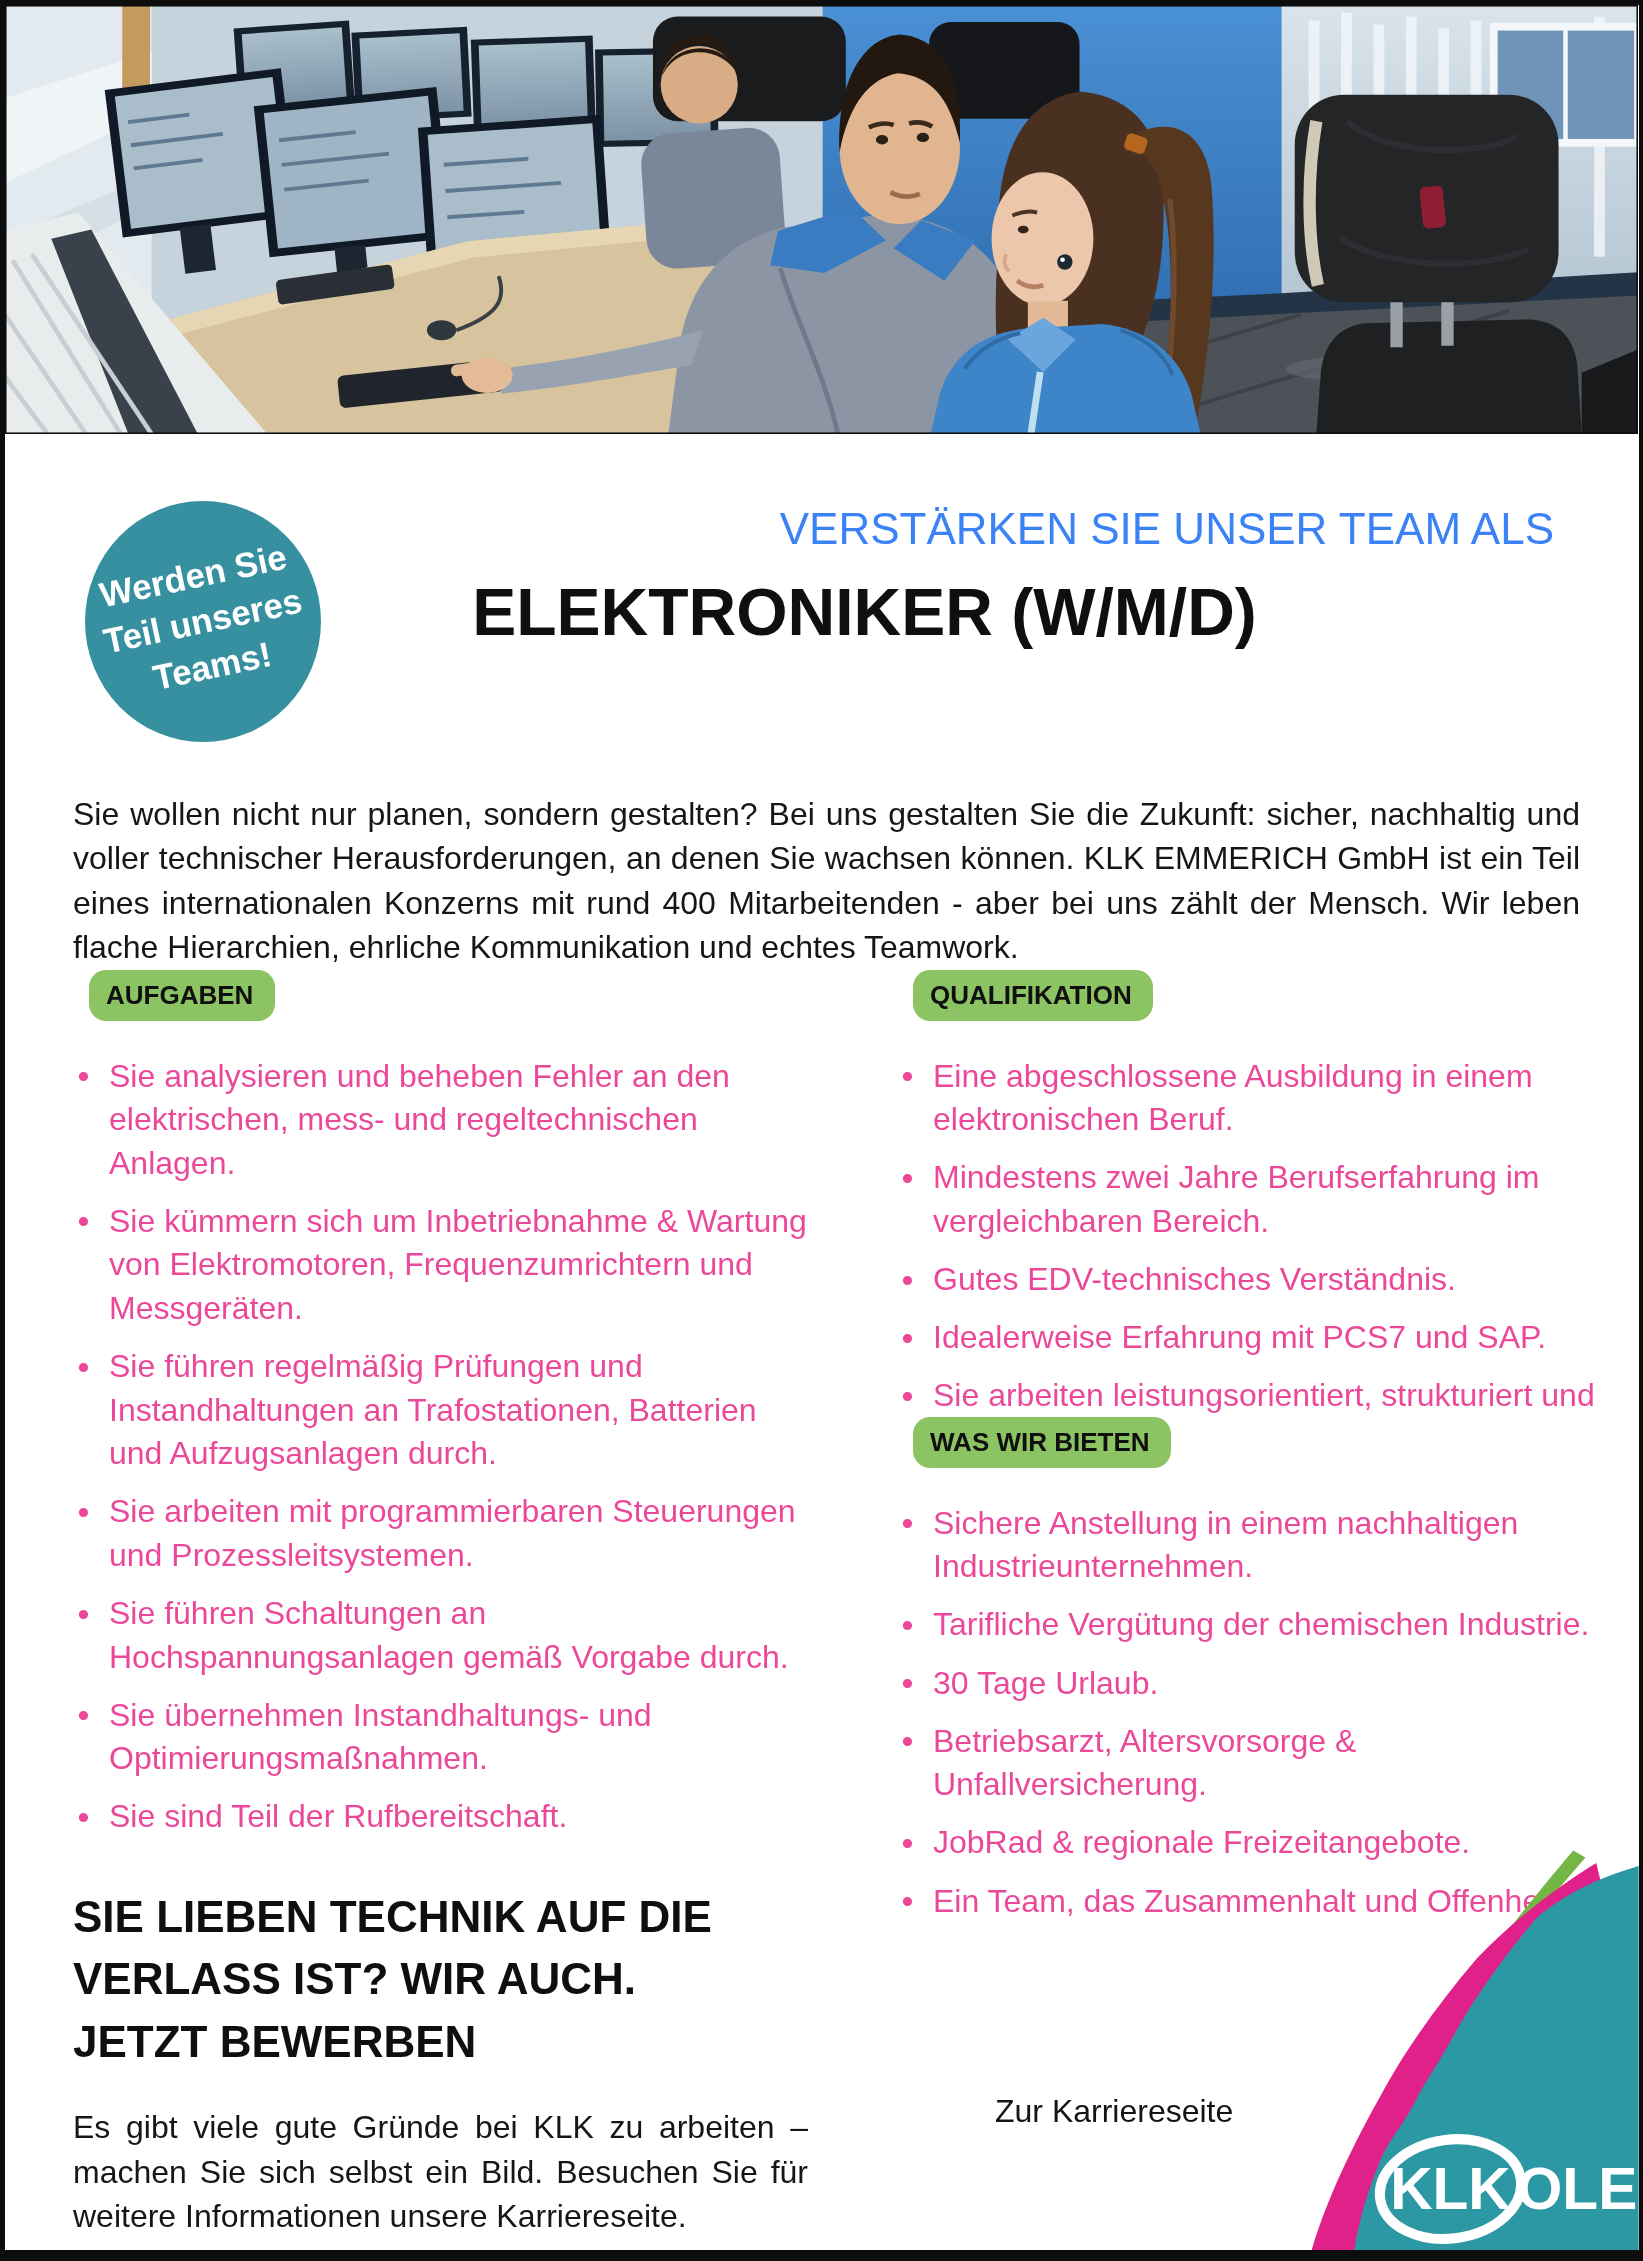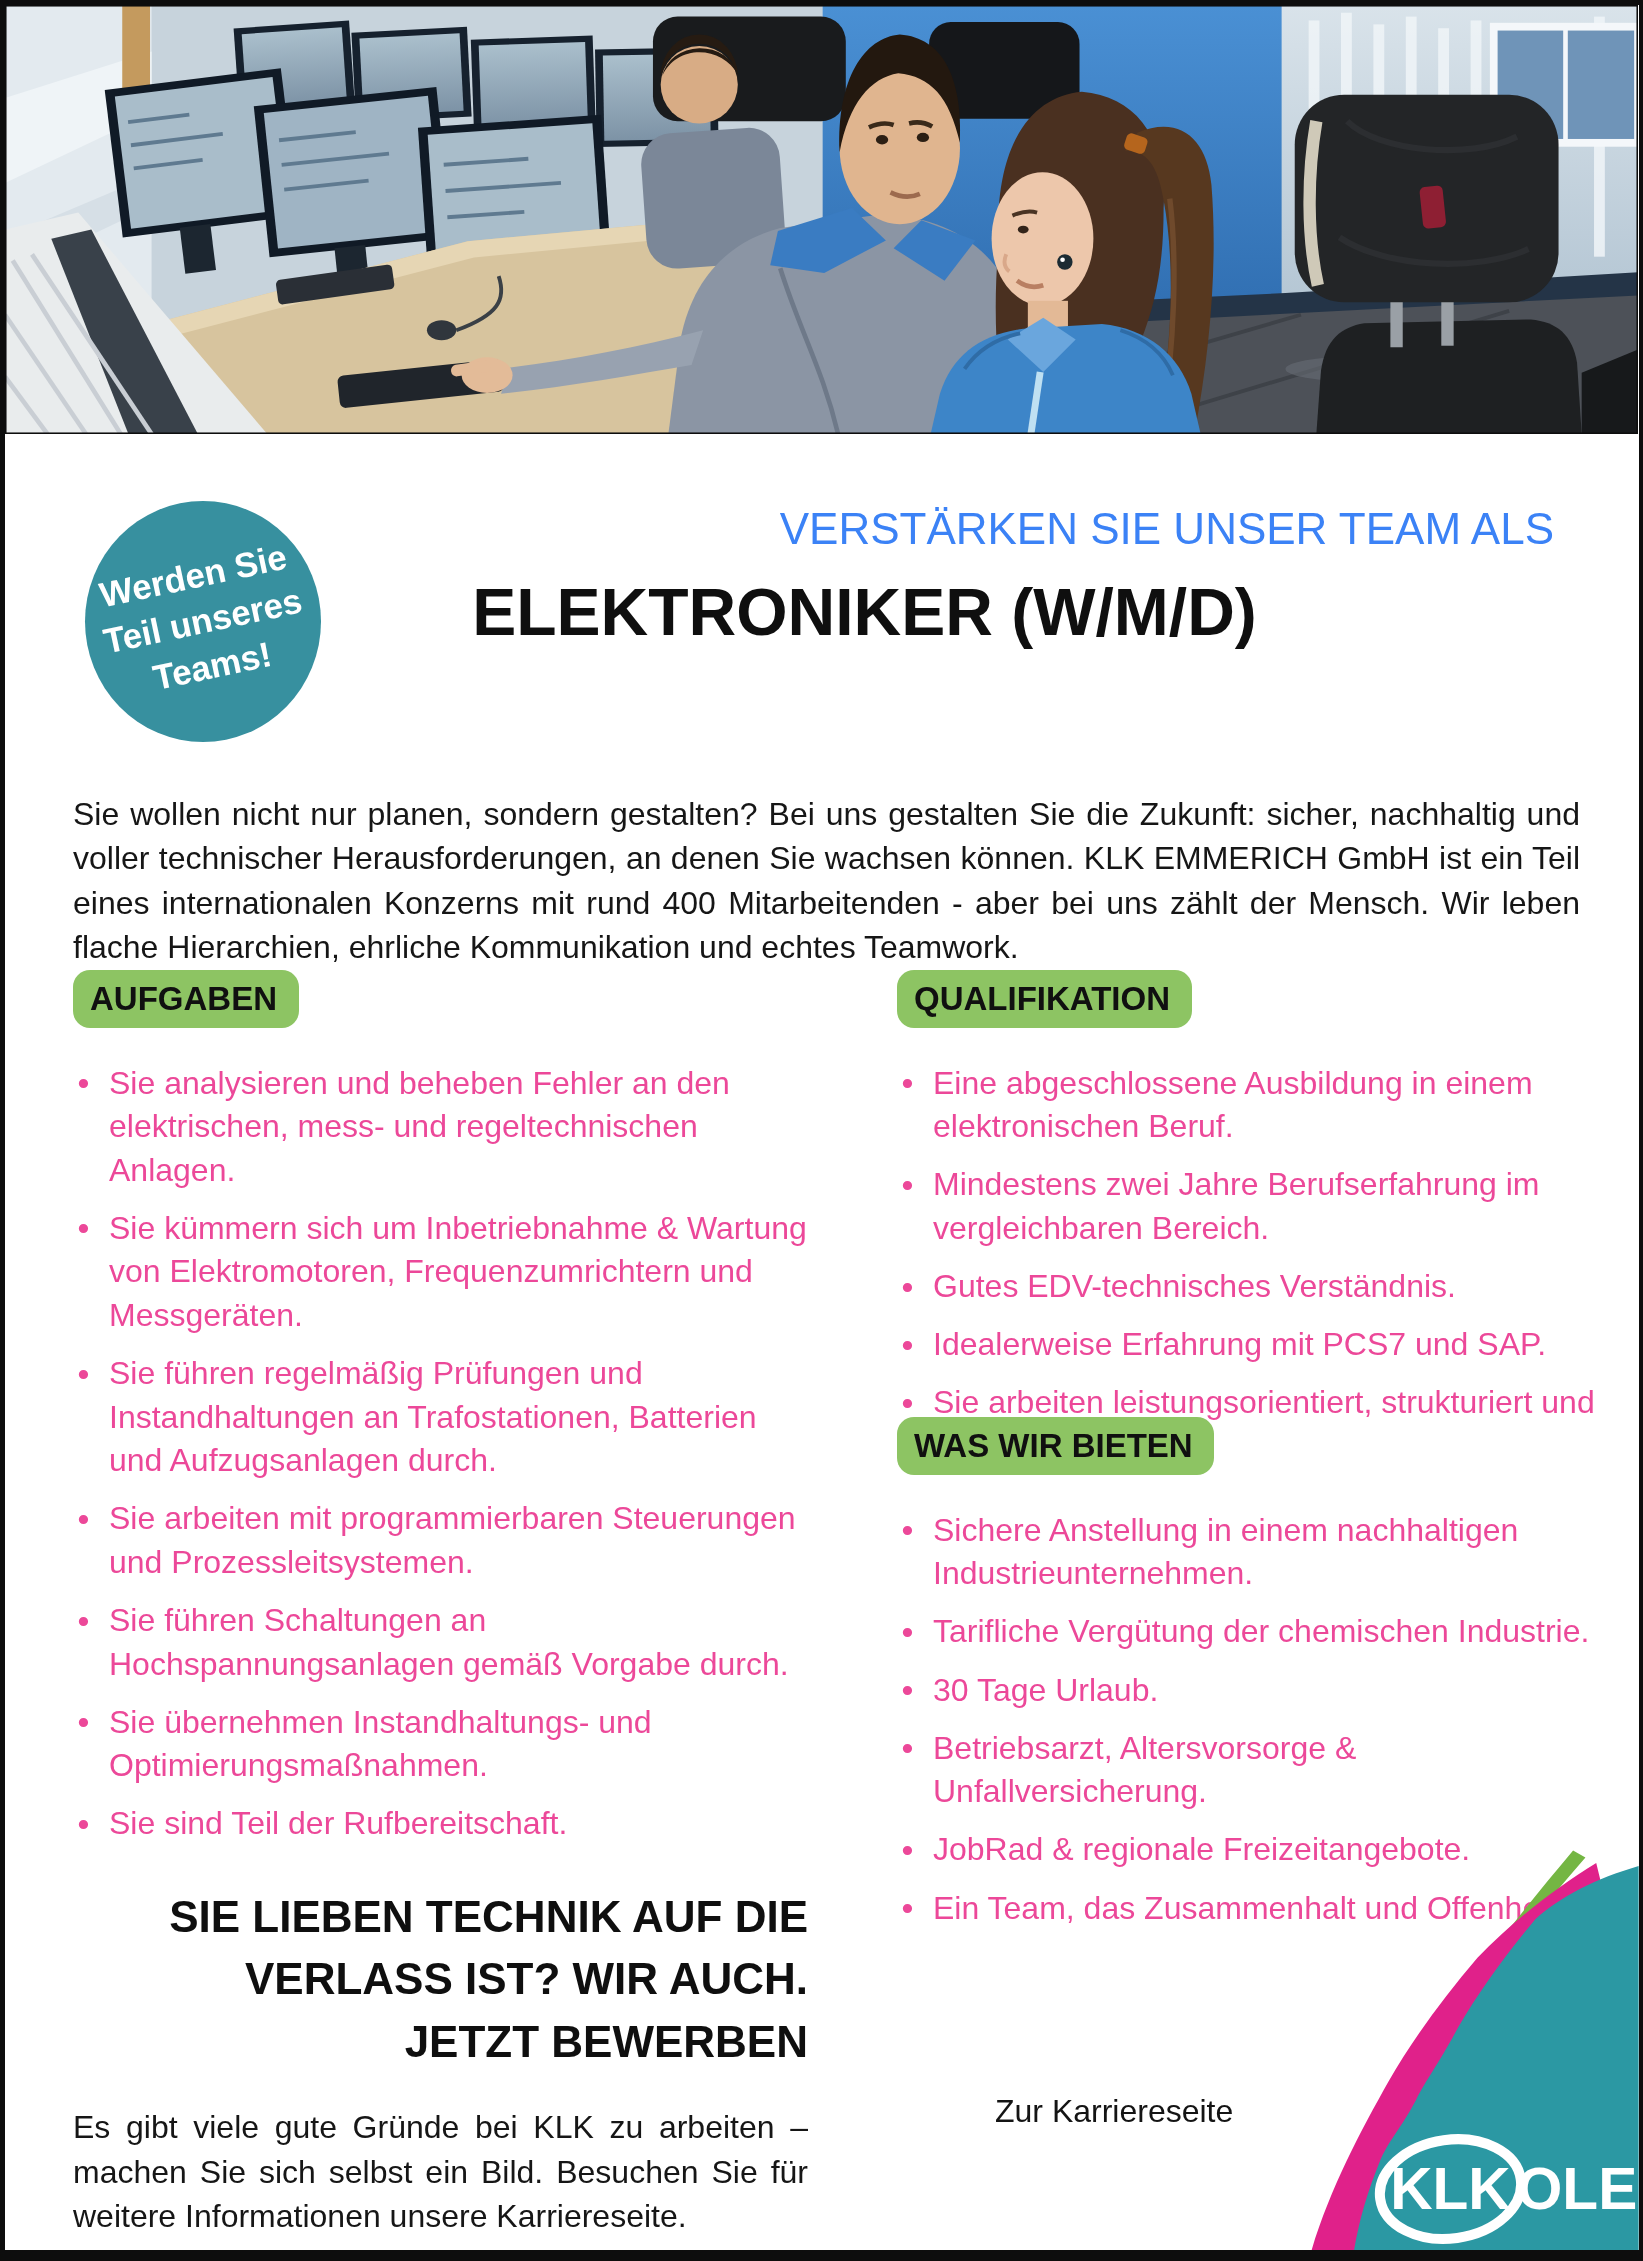--- a/index.html
+++ b/index.html
@@ -35,29 +35,29 @@
     position:absolute;left:68px;top:755px;width:1507px;
     font-size:32px;line-height:1.39;text-align:justify;color:#161616;
   }
   
   .col{position:absolute;width:735px;}
   .col-left{left:68px;top:965px;}
   .col-right-a{left:892px;top:965px;width:733px;}
   .col-right-b{left:892px;top:1412px;width:733px;}
   .badge{
     display:inline-block;background:#8dc463;color:#101010;
-    font-size:33px;font-weight:600;line-height:1;
-    padding:11.6px 21.6px 13px 17px;border-radius:17px;
+    font-size:26px;font-weight:600;line-height:1;
+    padding:11.6px 21.6px 13px 17px;border-radius:17px;margin-left:16px;
   }
   ul.blist{list-style:none;margin:34px 0 0 0;padding:0;font-size:32px;line-height:1.36;color:#ec4899;}
   ul.blist li{position:relative;padding-left:36px;margin-bottom:14.7px;}
   ul.blist li::before{content:"\2022";position:absolute;left:4.6px;top:-1.5px;font-size:34px;}
   
   .cta{position:absolute;left:68px;top:1881px;width:735px;}
-  .cta-heading{font-size:44px;font-weight:700;text-align:right;line-height:1.42;color:#0f0f0f;}
+  .cta-heading{font-size:44px;font-weight:700;text-align:left;line-height:1.42;color:#0f0f0f;}
   .cta-text{margin-top:32px;font-size:32px;line-height:1.39;text-align:justify;color:#161616;}
   
   .qr-wrap{position:absolute;left:990px;top:2013px;width:167px;display:flex;flex-direction:row;align-items:center;}
   .qr-caption{margin-top:20px;font-size:32px;color:#141414;white-space:nowrap;}
   
   .swoosh{position:absolute;right:0;bottom:0;width:394px;height:401px;display:block;}
   .logo-text{font-family:"Liberation Sans",sans-serif;font-weight:700;fill:#ffffff;}
 </style>
 </head>
 <body>

